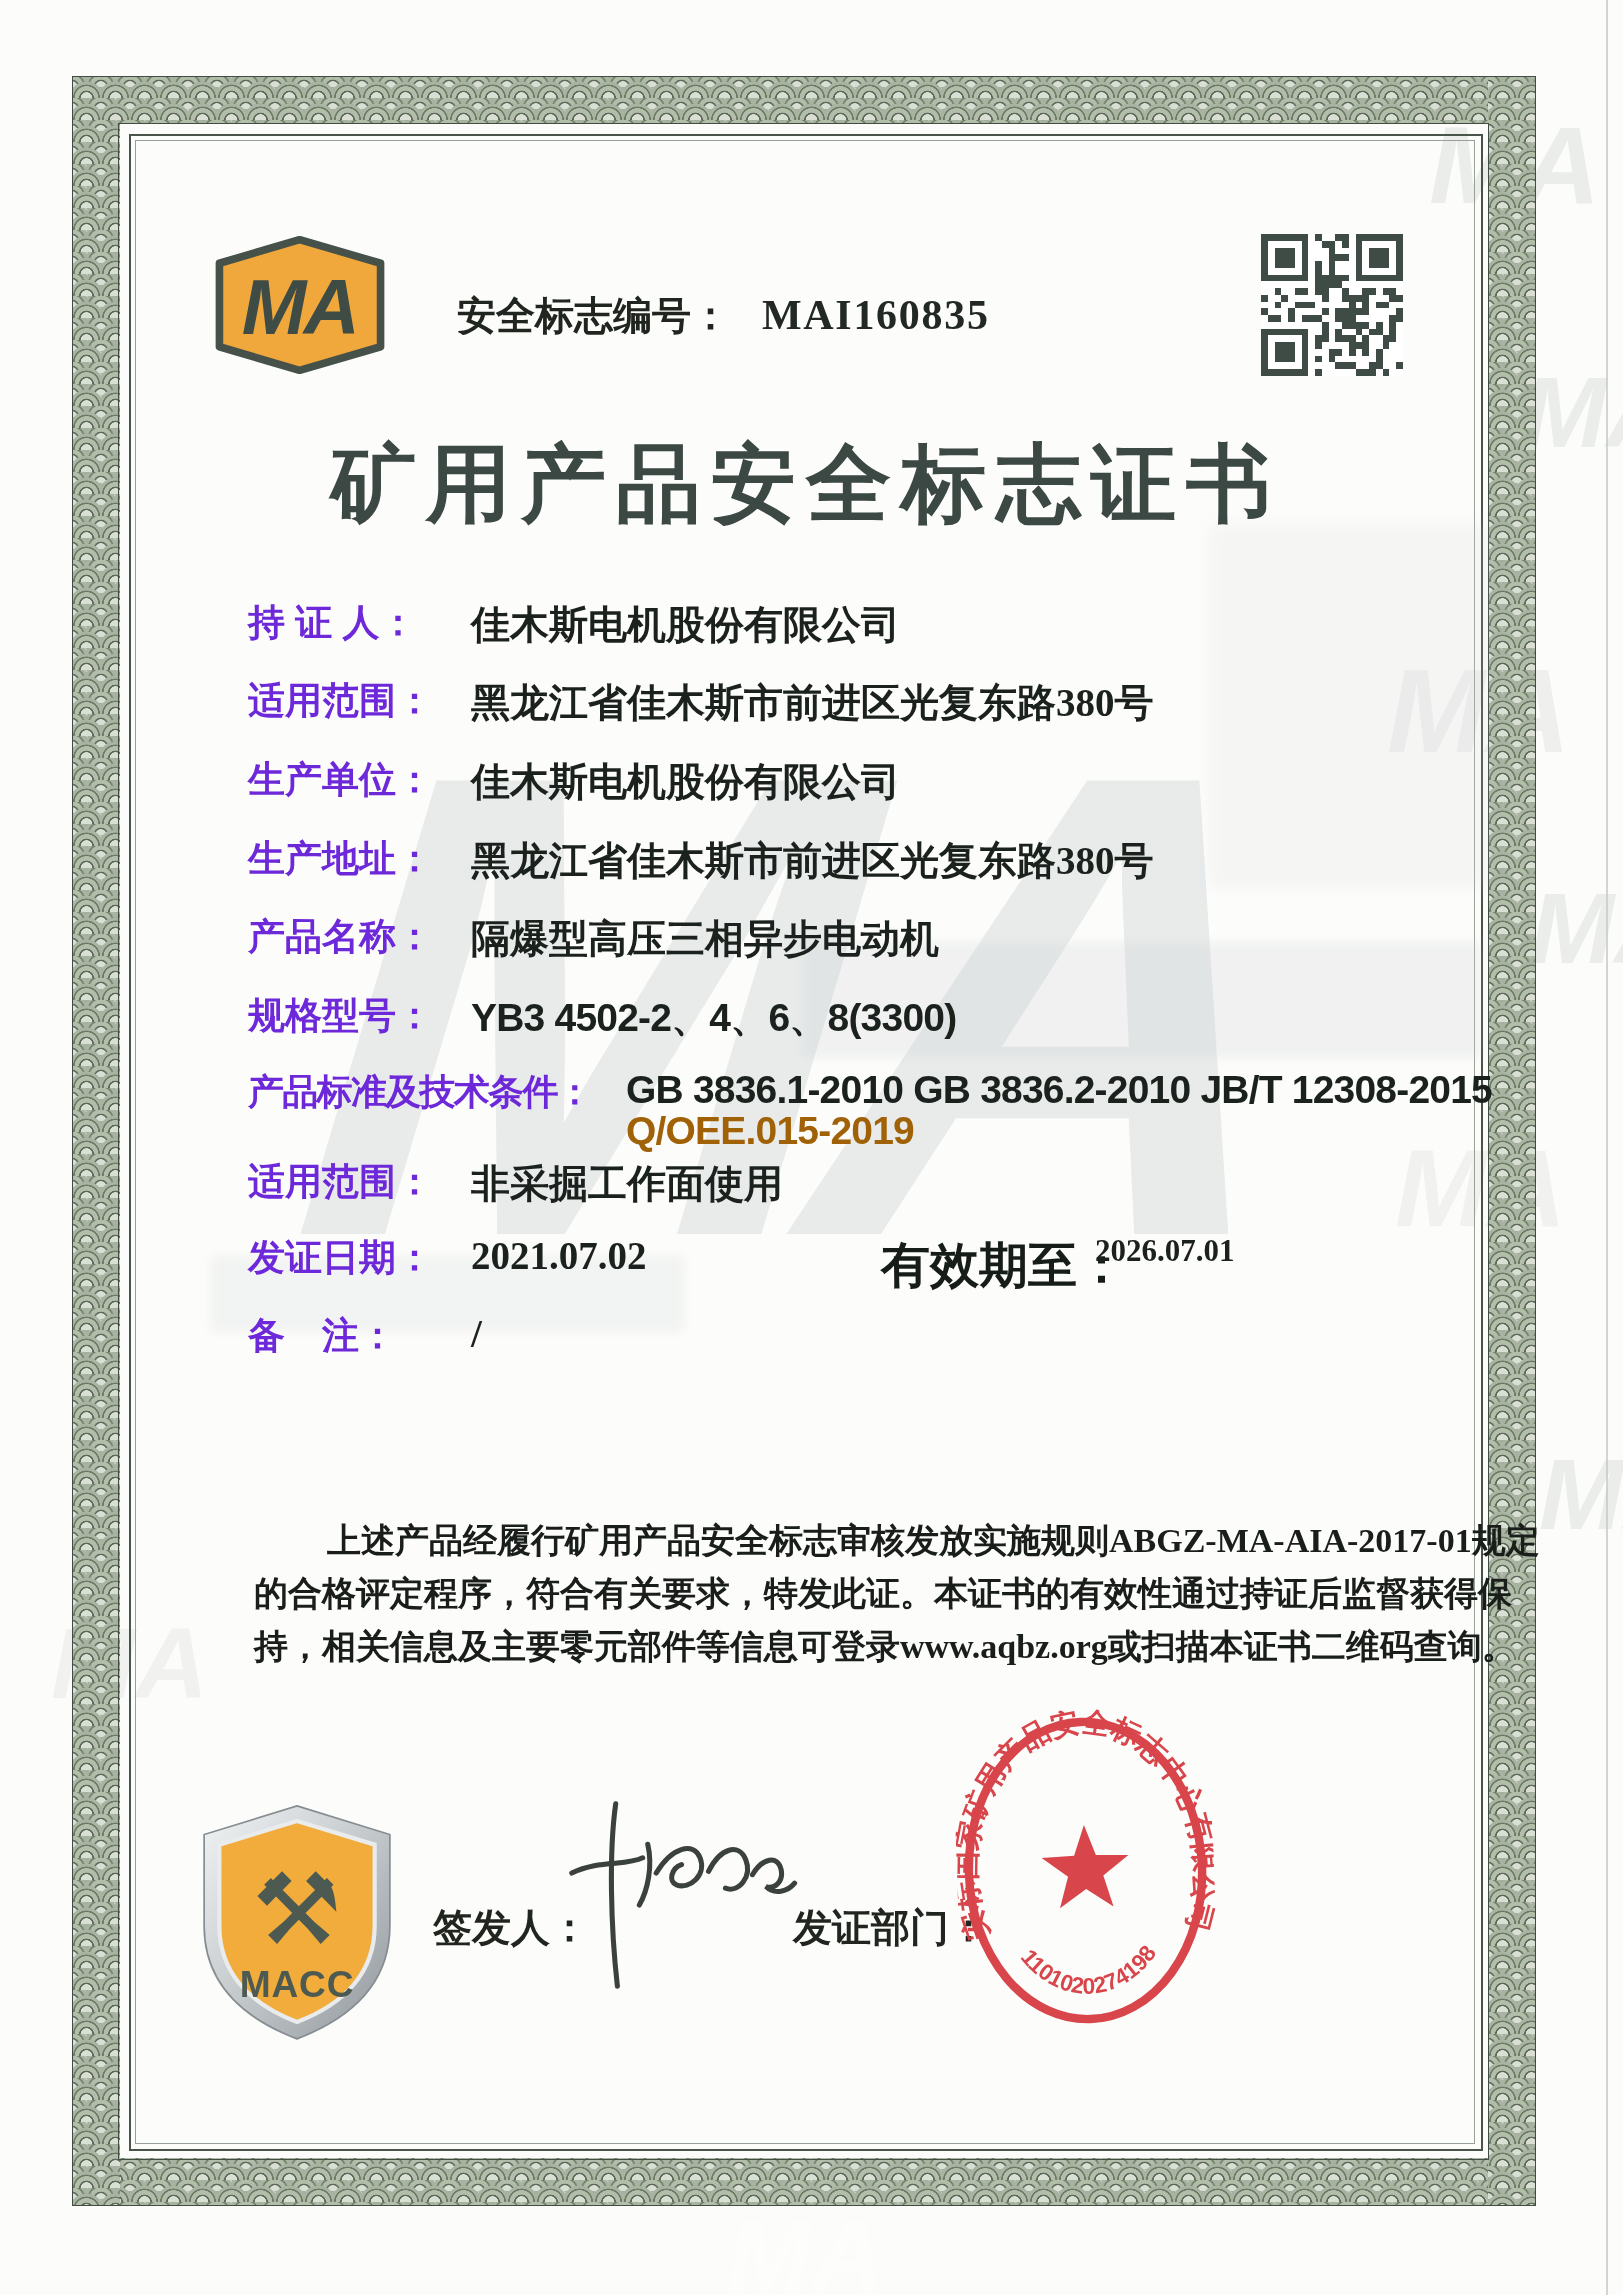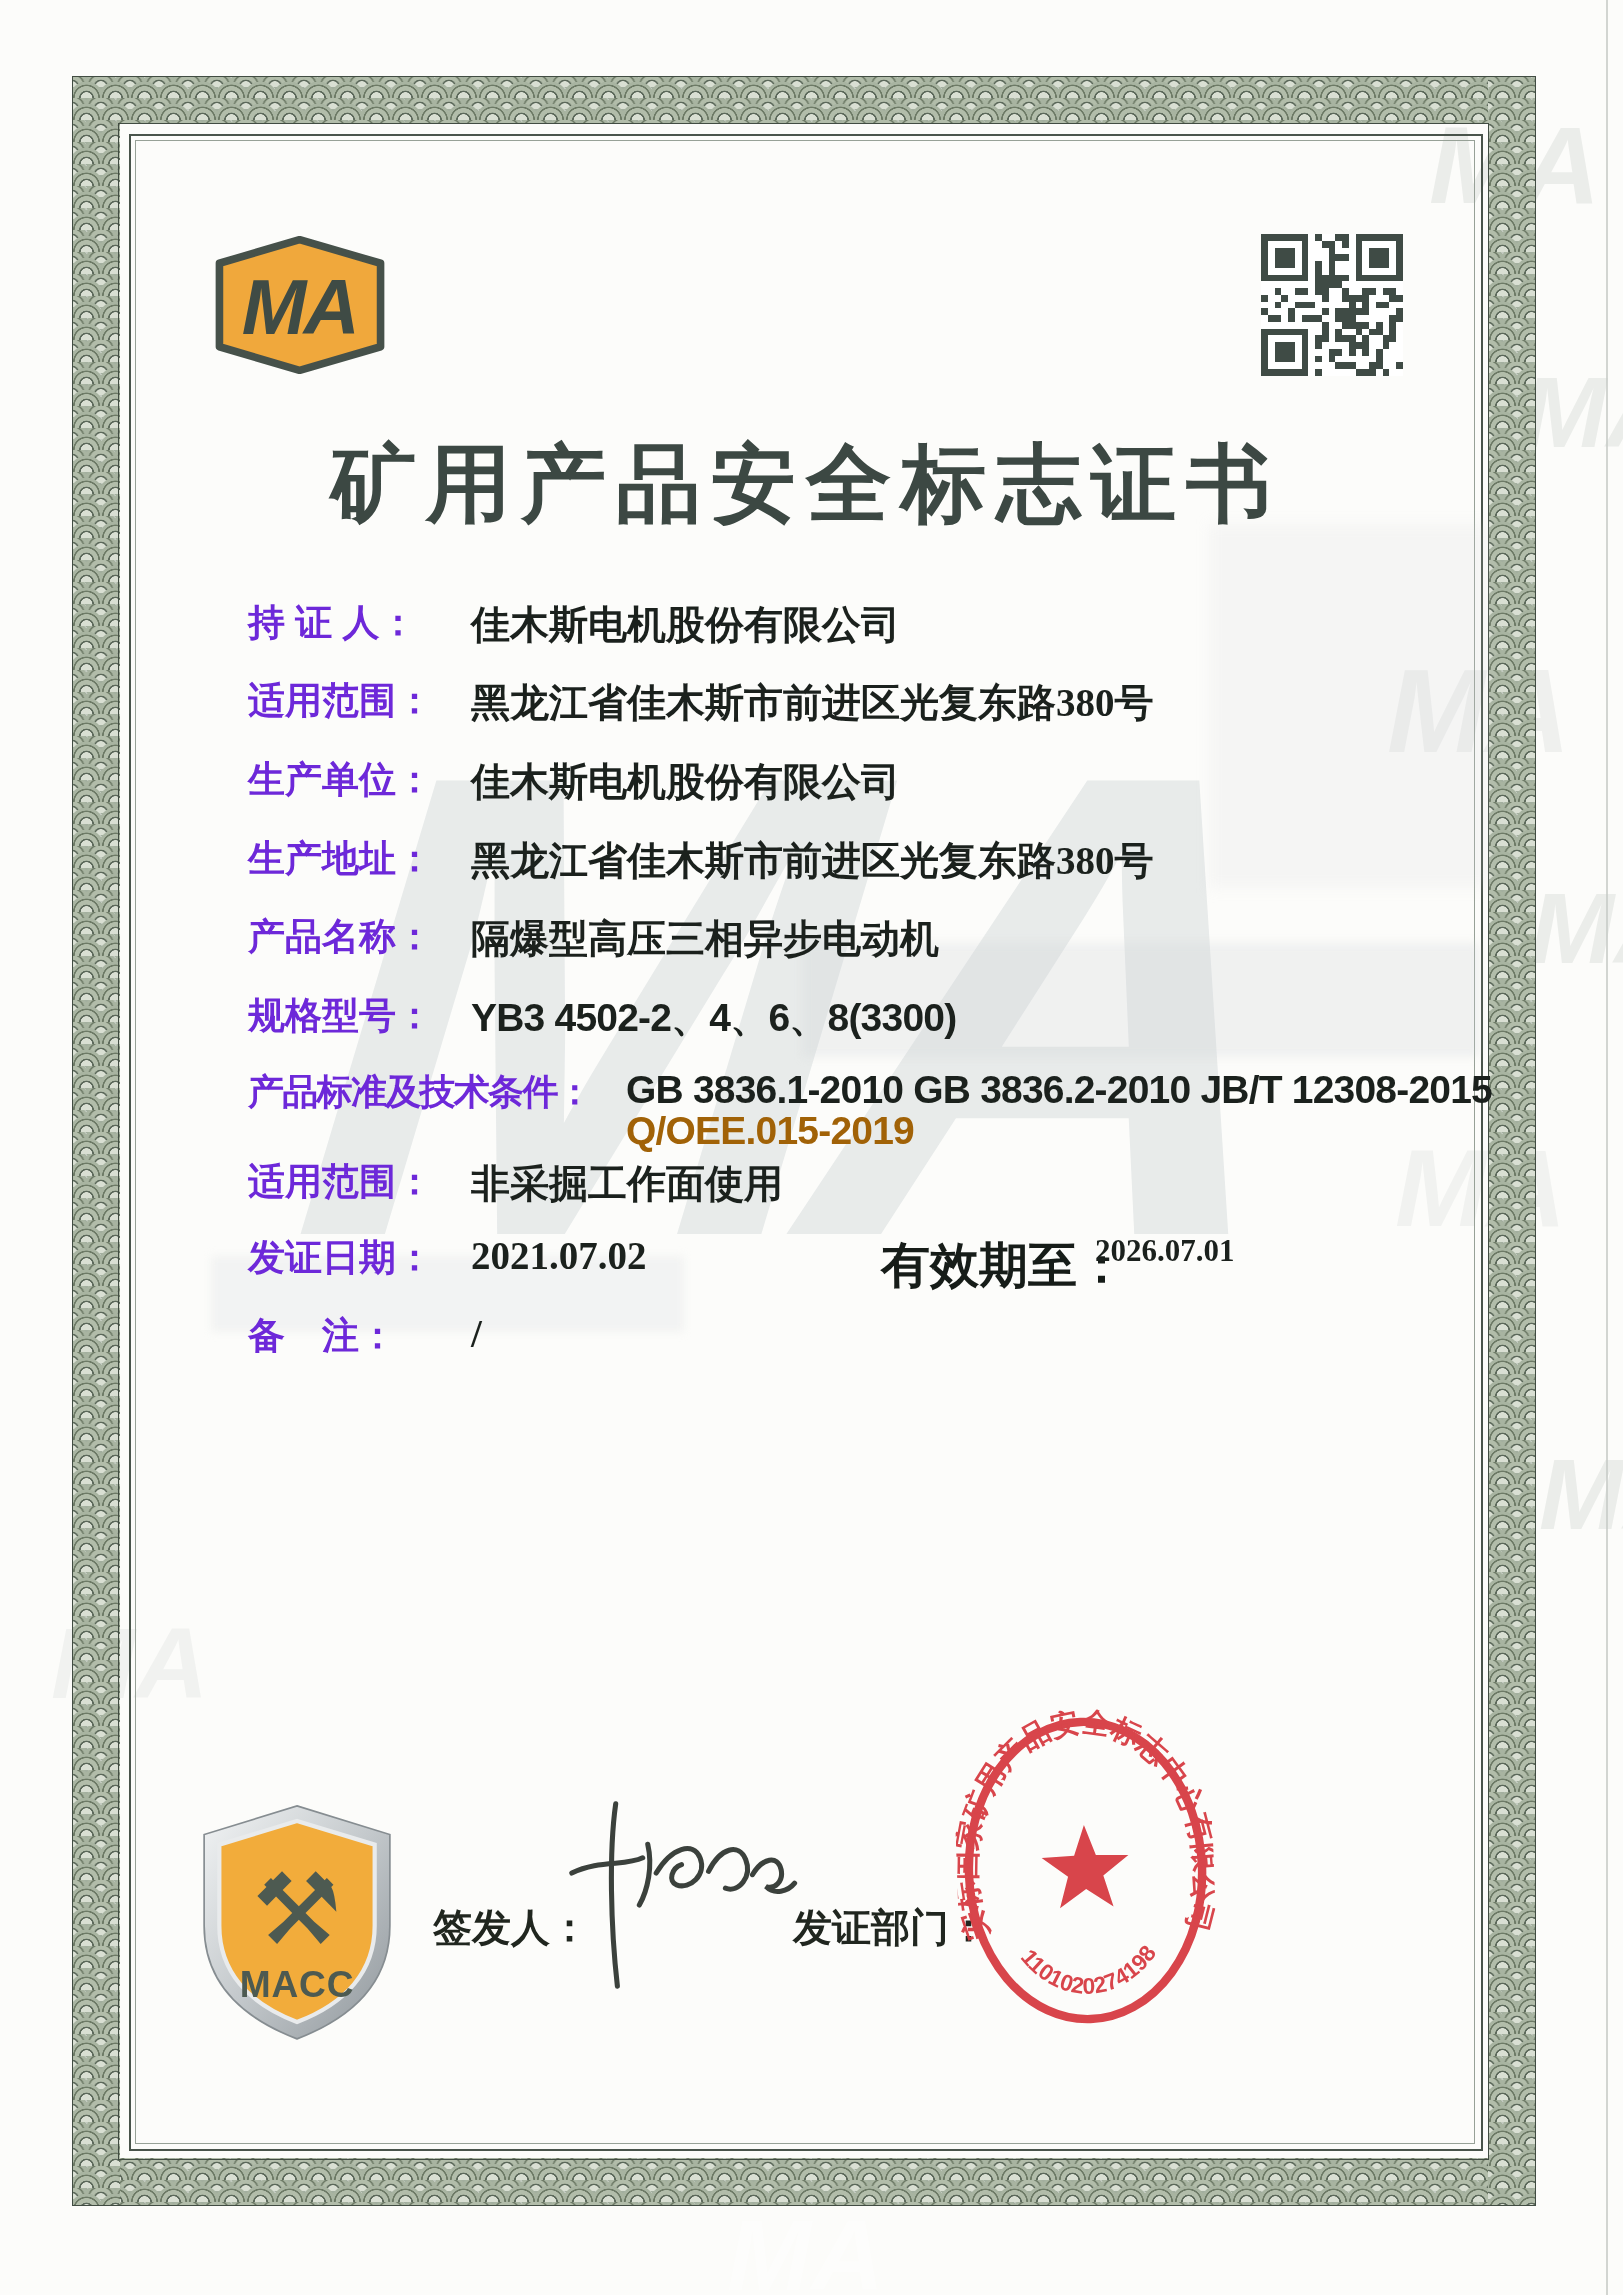--- a/index.html
+++ b/index.html
@@ -112,20 +112,24 @@
   <div class="streak s3"></div>
   <div class="scan-edge"></div>
 
   <div class="ma-badge">
     <svg viewBox="0 0 211 163" width="178" height="138">
       <polygon points="105,4 10,32 10,131 105,159 201,131 201,32" fill="#f0a83c" stroke="#46514a" stroke-width="9" stroke-linejoin="round"></polygon>
       <text x="105" y="116" text-anchor="middle" font-family="Liberation Sans, sans-serif" font-size="92" font-weight="900" font-style="italic" fill="#3f4b45" letter-spacing="-3">MA</text>
     </svg>
   </div>
 
+  <div class="certno">
+    <span class="lab">安全标志编号：</span>
+    <span class="val">MAI160835</span>
+  </div>
 
   <div class="qr">
     <svg id="qr" viewBox="0 0 21 21">
         <rect x="0" y="0" width="21" height="21" fill="#ffffff"></rect>
         <rect x="0" y="0" width="7" height="7" fill="#3f4b45"></rect>
         <rect x="1" y="1" width="5" height="5" fill="#ffffff"></rect>
         <rect x="2" y="2" width="3" height="3" fill="#3f4b45"></rect>
         <rect x="14" y="0" width="7" height="7" fill="#3f4b45"></rect>
         <rect x="15" y="1" width="5" height="5" fill="#ffffff"></rect>
         <rect x="16" y="2" width="3" height="3" fill="#3f4b45"></rect>
@@ -289,20 +293,25 @@
     <span class="lab">发证日期：</span>
     <span class="val">2021.07.02</span>
     <span class="lab2">有效期至：</span>
     <span class="val2">2026.07.01</span>
   </div>
   <div class="row r10">
     <span class="lab">备　注：</span>
     <span class="val">/</span>
   </div>
 
+  <div class="statement">
+    <div class="line first">上述产品经履行矿用产品安全标志审核发放实施规则ABGZ-MA-AIA-2017-01规定</div>
+    <div class="line">的合格评定程序，符合有关要求，特发此证。本证书的有效性通过持证后监督获得保</div>
+    <div class="line">持，相关信息及主要零元部件等信息可登录www.aqbz.org或扫描本证书二维码查询。</div>
+  </div>
 
   <div class="shield">
     <svg viewBox="0 0 244 290" width="206" height="245">
       <defs>
         <linearGradient id="silver" x1="0" y1="0" x2="1" y2="1">
           <stop offset="0" stop-color="#f2f4f5"></stop>
           <stop offset="0.5" stop-color="#c4c9cc"></stop>
           <stop offset="1" stop-color="#8f969b"></stop>
         </linearGradient>
       </defs>

